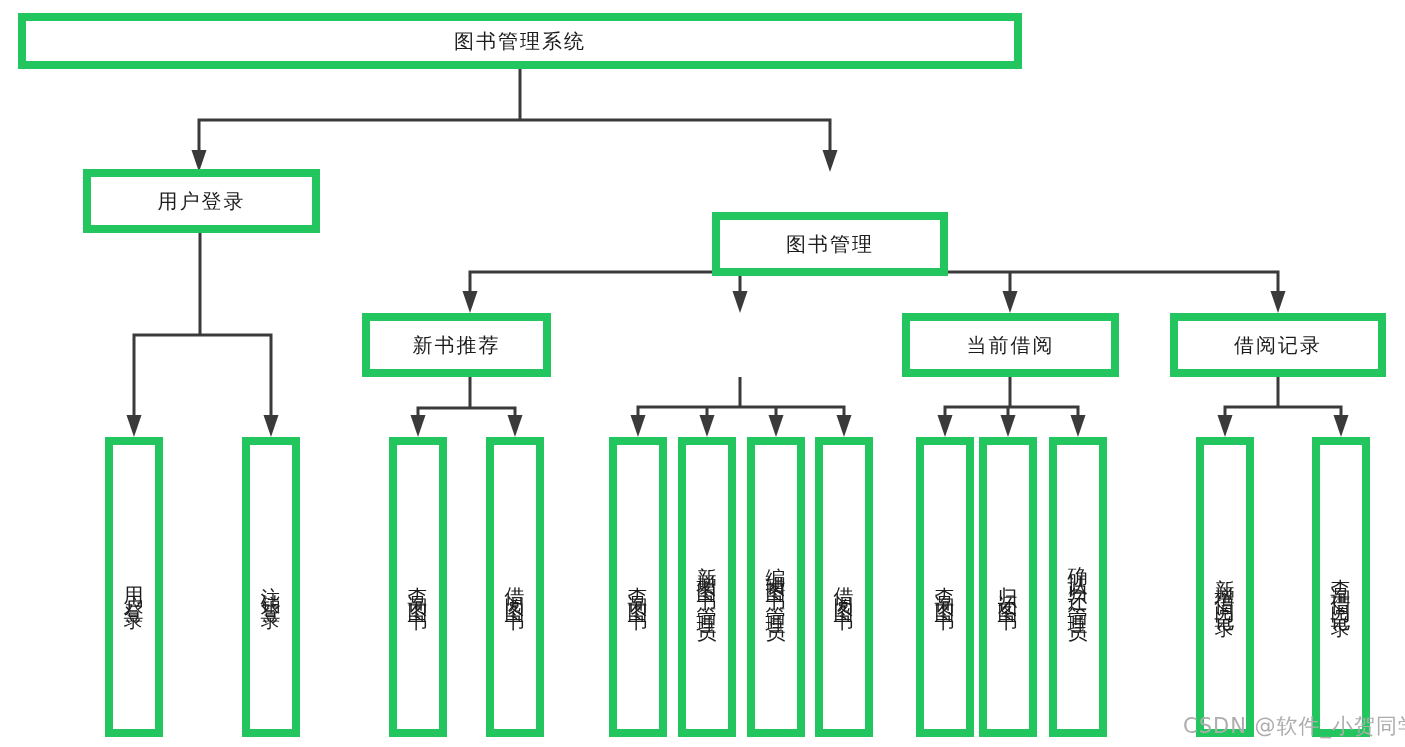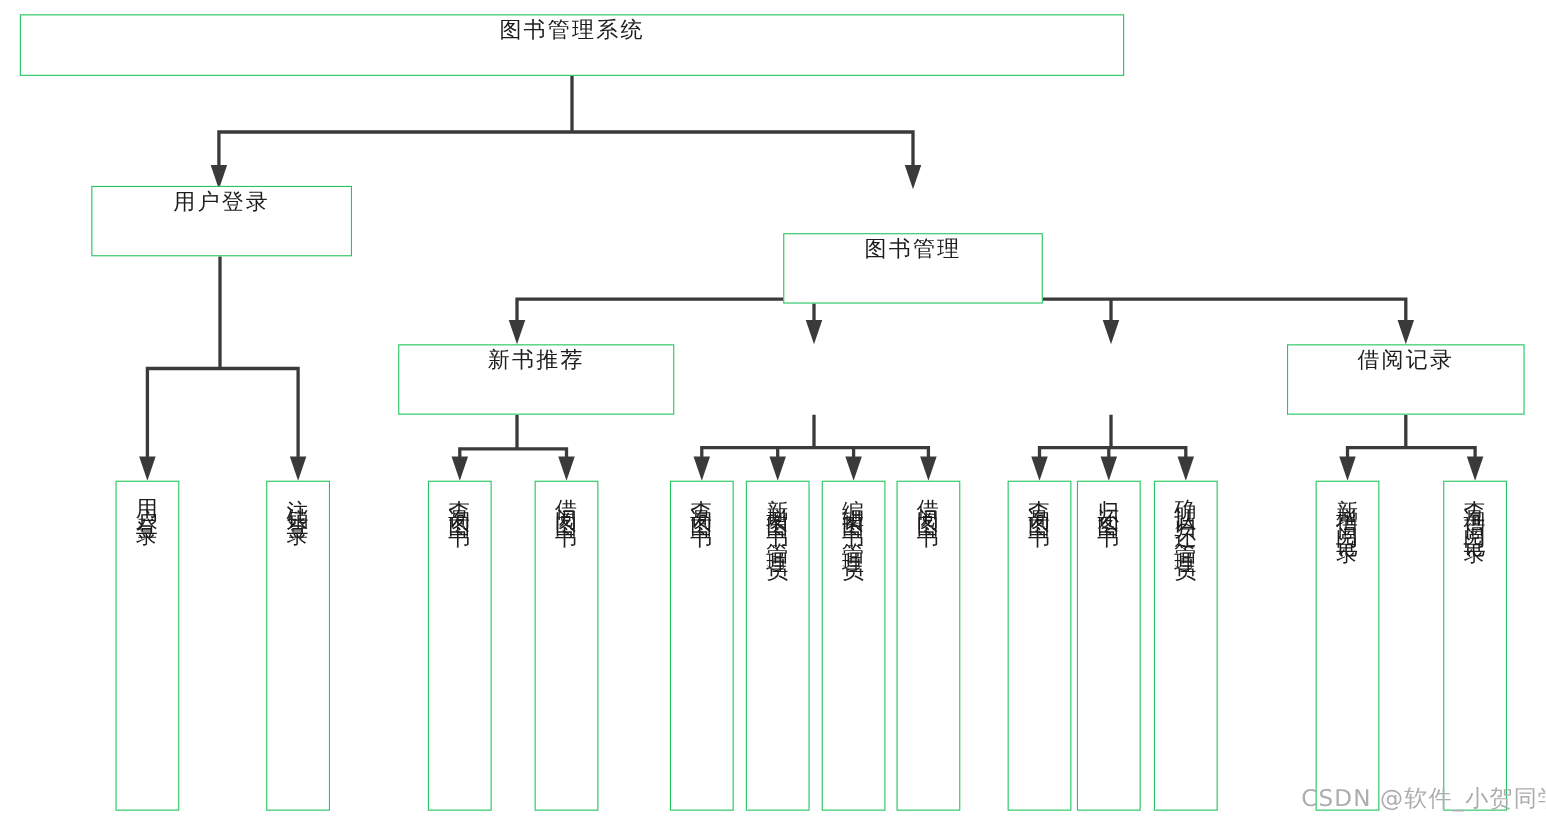--- a/index.html
+++ b/index.html
@@ -17,24 +17,24 @@
   }
   .wires {
     position: absolute;
     left: 0; top: 0;
     width: 1405px; height: 747px;
     z-index: 0;
   }
   .box {
     position: absolute;
     box-sizing: border-box;
-    border: 1px solid #22c55e;
+    border: 8px solid #22c55e;
     background: #ffffff;
     display: flex;
-    align-items: flex-start;
+    align-items: center;
     justify-content: center;
     color: #1c1c1c;
     font-size: 20px;
     letter-spacing: 2px;
     z-index: 1;
     text-align: center;
   }
   .leaf {
     letter-spacing: 0;
   }
@@ -107,22 +107,25 @@
     <span>图书管理系统</span>
   </div>
 
   <div class="box" style="left:83px; top:169px; width:237px; height:64px;">
     <span>用户登录</span>
   </div>
   <div class="box" style="left:712px; top:169px; width:236px; height:64px;margin-top:43px;">
     <span>图书管理</span>
   </div>
 
-  <div class="box" style="left:362px; top:313px; width:251px; height:64px;">
+  <div class="box" style="left:362px; top:313px; width:189px; height:64px;">
     <span>新书推荐</span>
+  </div>
+  <div class="box" style="left:902px; top:313px; width:217px; height:64px;">
+    <span>当前借阅</span>
   </div>
   <div class="box" style="left:1170px; top:313px; width:216px; height:64px;">
     <span>借阅记录</span>
   </div>
 
   <div class="box leaf" style="left:105px; top:437px; width:58px; height:300px;">
     <span class="vtext">用户登录</span>
   </div>
   <div class="box leaf" style="left:242px; top:437px; width:58px; height:300px;">
     <span class="vtext">注销登录</span>

